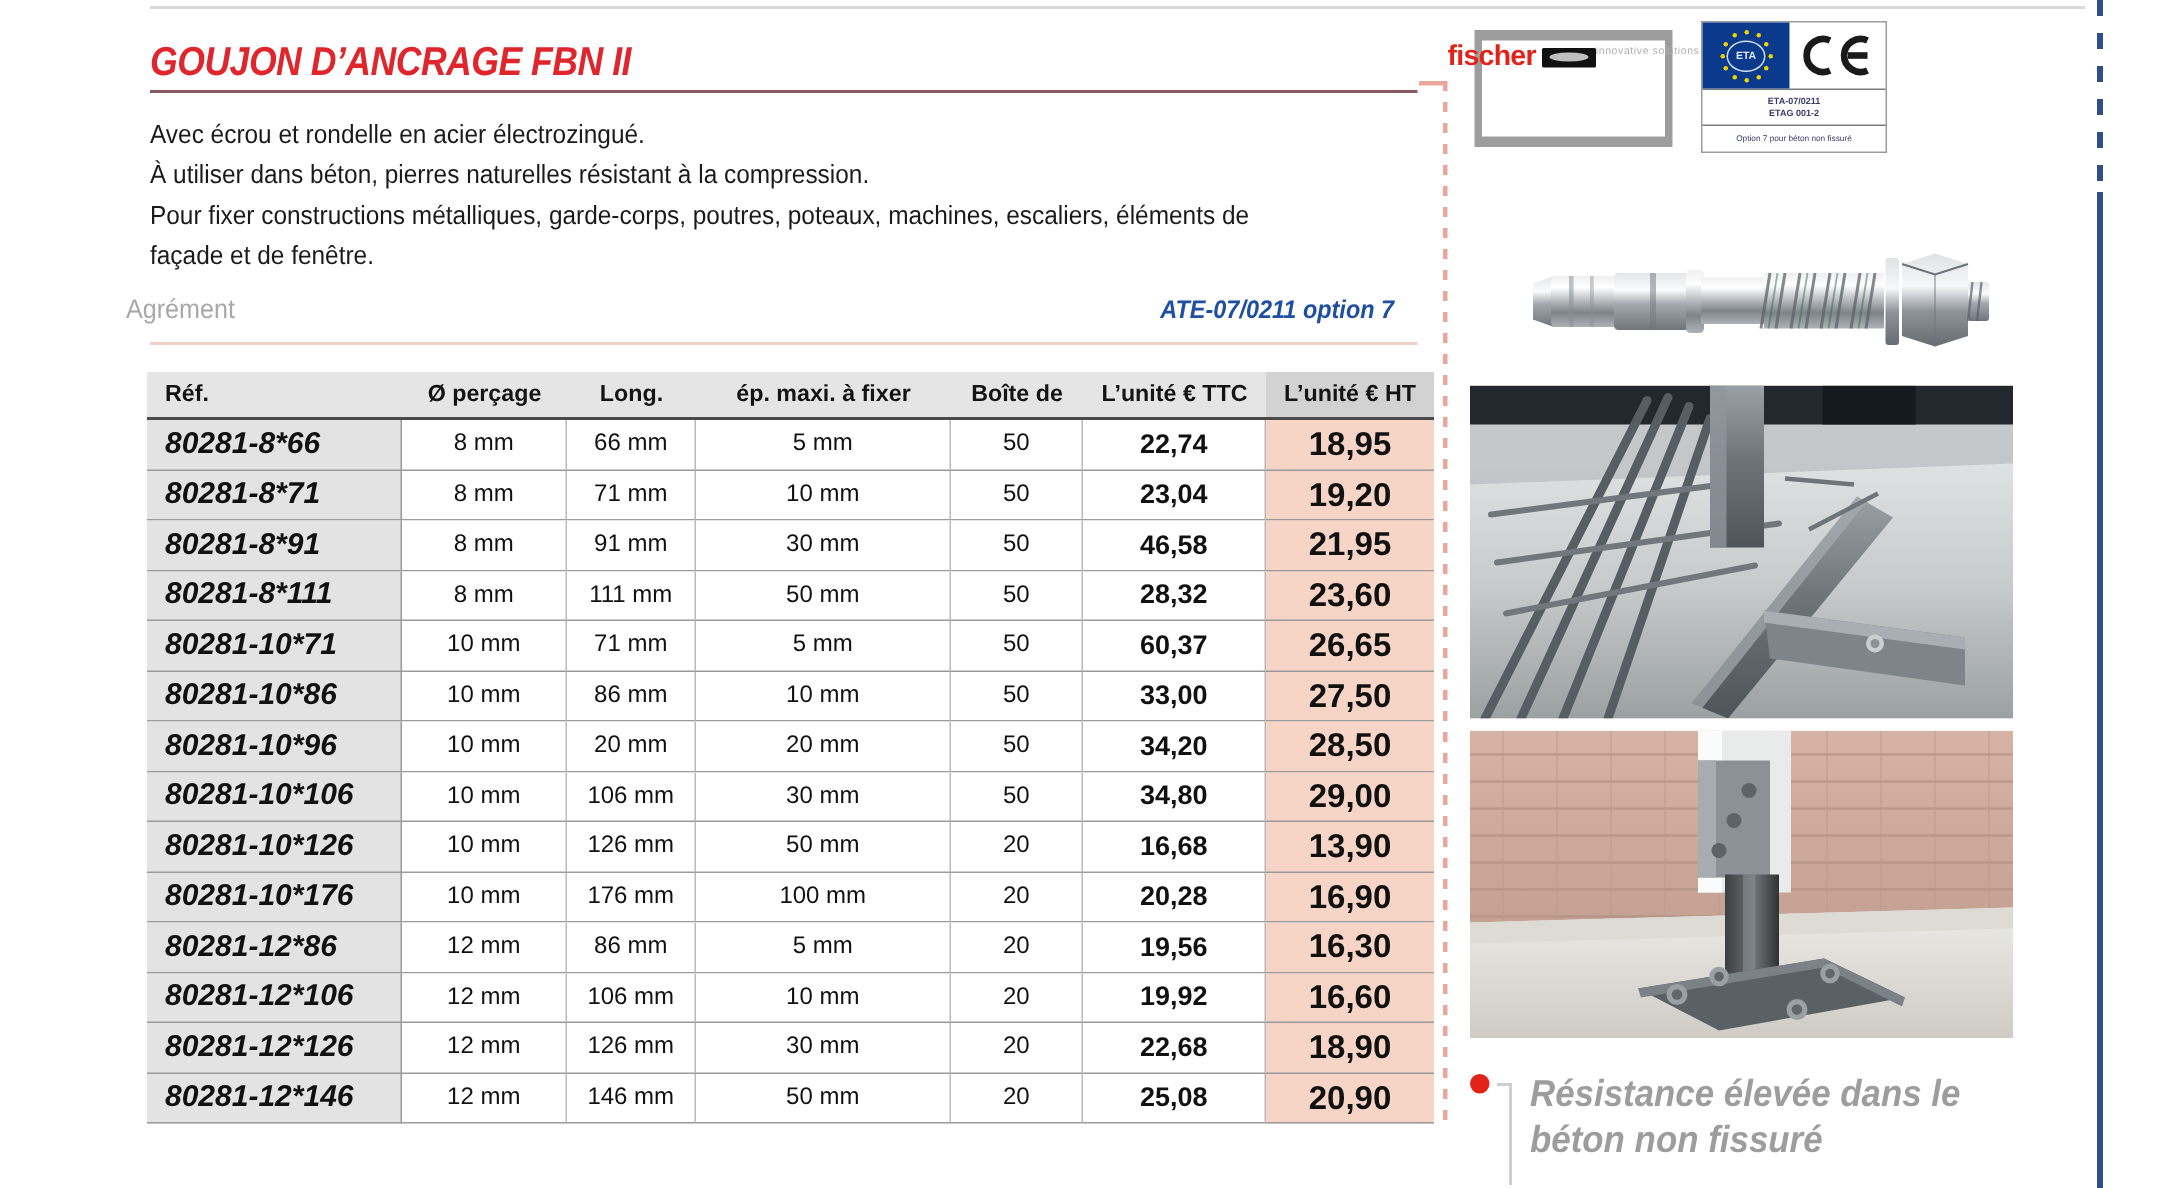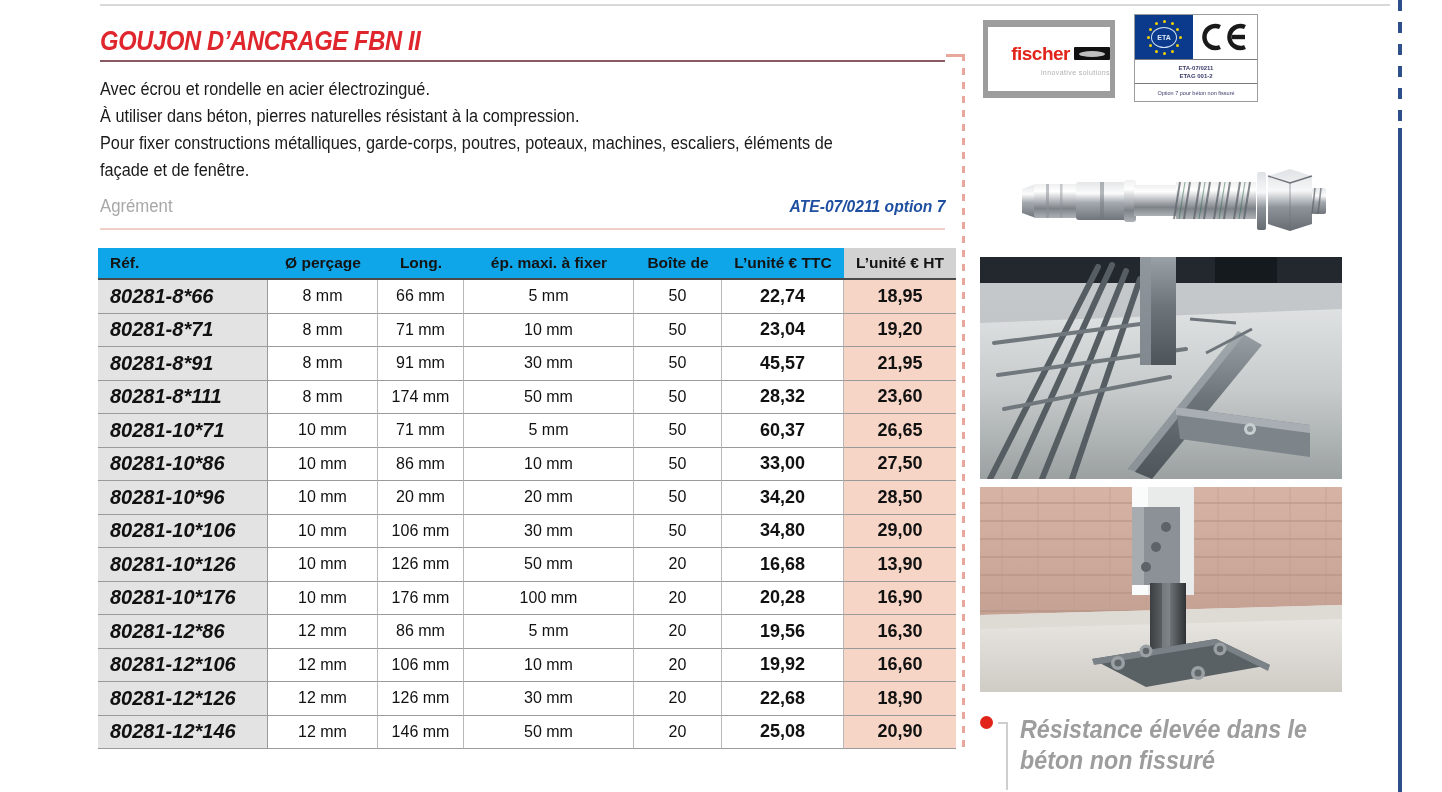--- a/index.html
+++ b/index.html
@@ -37,21 +37,21 @@
   .desc {
     position:absolute; left:100px; top:76px; width:830px;
     font-size:17.5px; line-height:27px; color:#1a1a1a;
     font-family:"Liberation Sans", sans-serif;
     transform: scaleX(0.93); transform-origin:left top;
   }
   .desc p { margin:0; white-space:nowrap; }
   .desc p.wrap { white-space:normal; }
 
   .agrement-row {
-    position:absolute; left:100px; top:196px; width:845px; height:28px;
+    position:absolute; left:84px; top:196px; width:845px; height:28px;
   }
   .agrement-label {
     position:absolute; left:0; top:0;
     font-size:18px; color:#a8a8a8;
     transform: scaleX(0.93); transform-origin:left top;
   }
   .agrement-value {
     position:absolute; right:0; top:1px;
     font-size:17px; font-weight:bold; font-style:italic;
     color:#1f4fa0; white-space:nowrap;
@@ -73,21 +73,21 @@
   table.spec col.c-ref   { width:170px; }
   table.spec col.c-dia   { width:110px; }
   table.spec col.c-long  { width:86px; }
   table.spec col.c-ep    { width:170px; }
   table.spec col.c-box   { width:88px; }
   table.spec col.c-ttc   { width:122px; }
   table.spec col.c-ht    { width:112px; }
 
   table.spec thead th {
     height:32px;
-    background:#0ea5e9;
+    background:#e5e5e5;
     color:#141414;
     font-size:15.5px; font-weight:bold;
     text-align:center;
     vertical-align:middle;
     padding:0 4px;
     white-space:nowrap;
     border-bottom:2px solid #4a4a4a;
   }
   table.spec thead th.ref-h { text-align:left; padding-left:12px; }
   table.spec thead th.ht-h  { background:#d2d2d2; }
@@ -112,21 +112,21 @@
     font-weight:bold; font-style:italic;
     font-size:20px;
     letter-spacing:0px;
     border-right:1px solid #9a9a9a;
   }
   table.spec tbody td.ttc {
     font-weight:bold; font-size:18px;
   }
   table.spec tbody td.ht {
     background:#f6d4c6;
-    font-weight:bold; font-size:18px;
+    font-weight:bold; font-size:22px;
     border-right:none;
   }
 
   
   .dot-sep {
     position:absolute; left:962px; top:54px; width:3px; height:700px;
     background-image: linear-gradient(to bottom, #e8a79a 0 7px, rgba(0,0,0,0) 7px 14px);
     background-size:3px 14px;
   }
   .dot-sep-cap {
@@ -148,21 +148,21 @@
   
   .right-col { position:absolute; left:975px; top:0; width:400px; height:792px; }
 
   
   .logo-box {
     position:absolute; left:8px; top:20px; width:132px; height:78px;
     background:#9d9d9d; padding:7px 5px;
   }
   .logo-inner {
     width:100%; height:100%; background:#fff;
-    display:flex; flex-direction:column; align-items:flex-end; justify-content:center;
+    display:flex; align-items:flex-start; justify-content:center;
   }
   .logo-row { display:flex; align-items:center; gap:4px; }
   .logo-word {
     font-size:19px; font-weight:bold; color:#e2231a;
     font-family:"Liberation Sans", sans-serif; letter-spacing:-0.5px;
   }
   .logo-mark {
     width:36px; height:13px; background:#111; border-radius:1px;
     position:relative;
   }
@@ -300,27 +300,27 @@
               <td class="box">50</td>
               <td class="ttc">23,04</td>
               <td class="ht">19,20</td>
             </tr>
             <tr>
               <td class="ref">80281-8*91</td>
               <td class="dia">8 mm</td>
               <td class="long">91 mm</td>
               <td class="ep">30 mm</td>
               <td class="box">50</td>
-              <td class="ttc">45,57</td>
+              <td class="ttc">46,58</td>
               <td class="ht">21,95</td>
             </tr>
             <tr>
               <td class="ref">80281-8*111</td>
               <td class="dia">8 mm</td>
-              <td class="long">174 mm</td>
+              <td class="long">111 mm</td>
               <td class="ep">50 mm</td>
               <td class="box">50</td>
               <td class="ttc">28,32</td>
               <td class="ht">23,60</td>
             </tr>
             <tr>
               <td class="ref">80281-10*71</td>
               <td class="dia">10 mm</td>
               <td class="long">71 mm</td>
               <td class="ep">5 mm</td>

